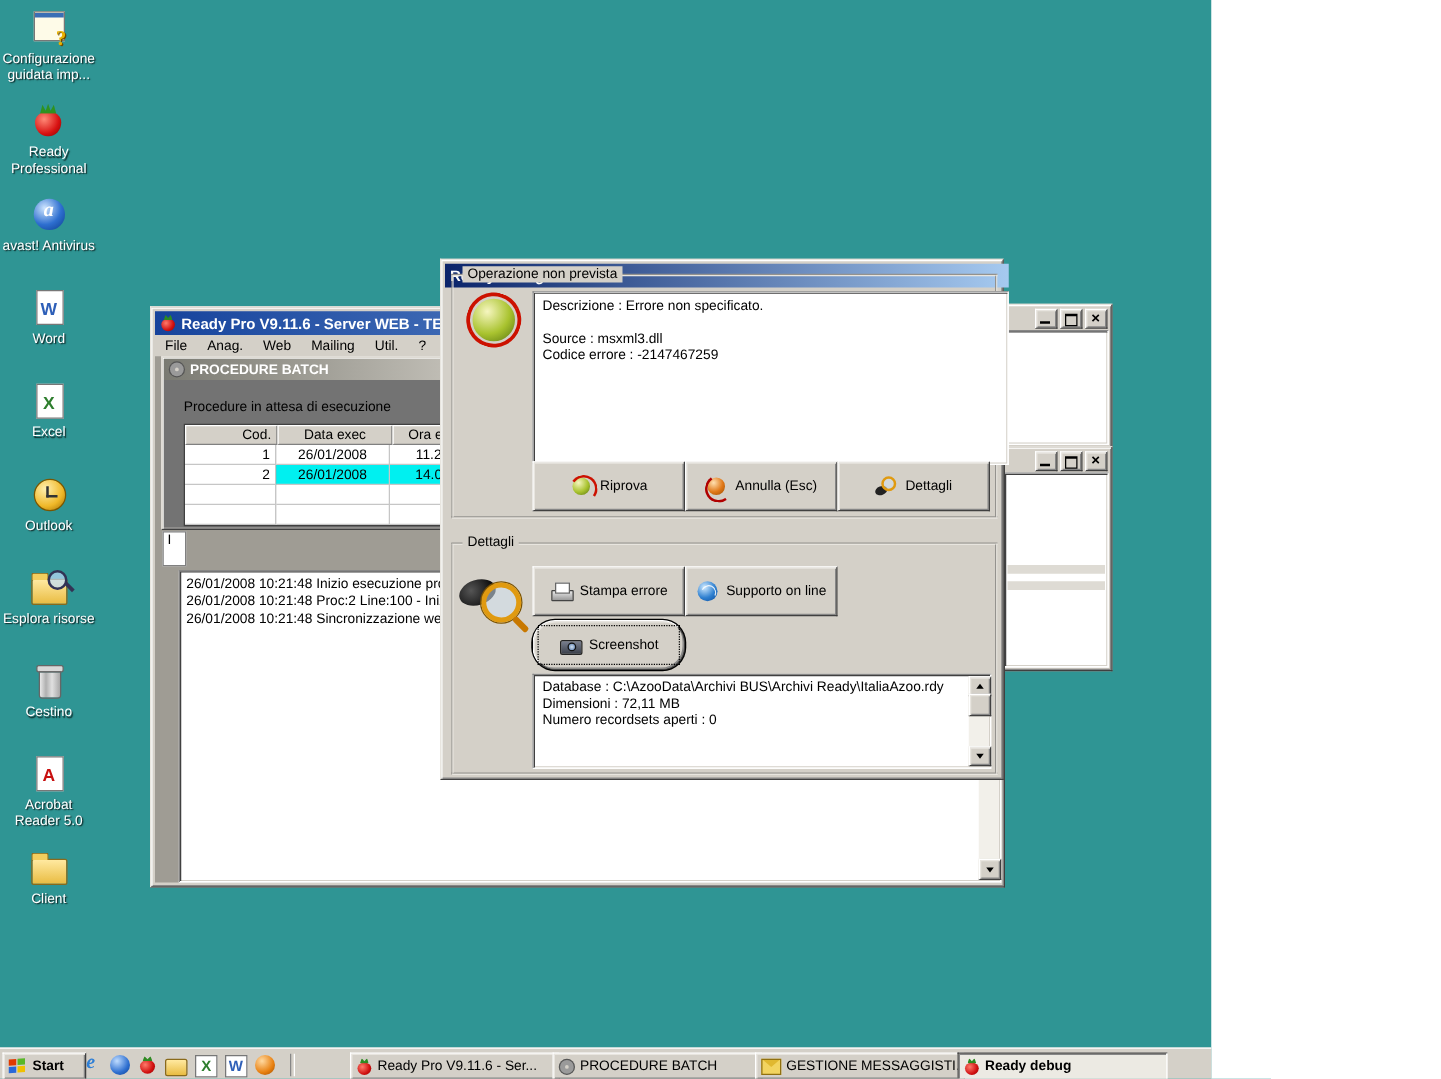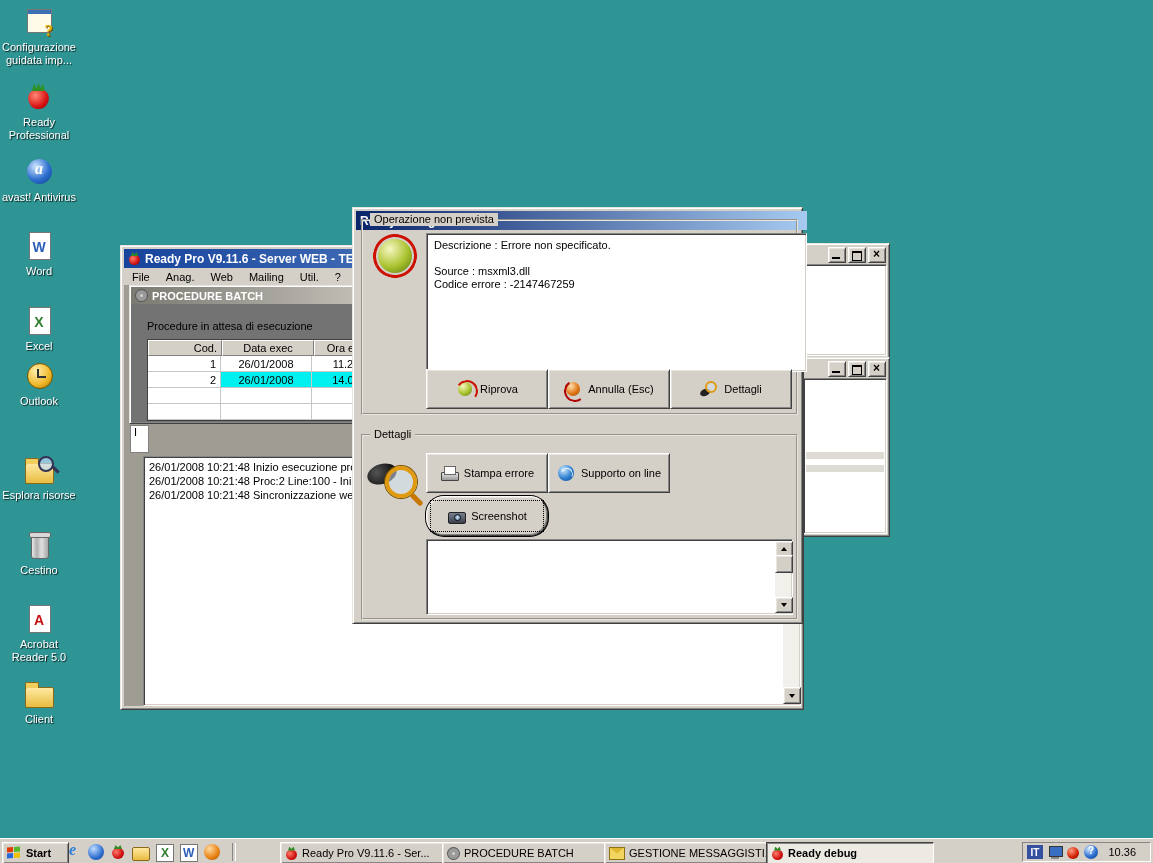--- a/index.html
+++ b/index.html
@@ -1,17 +1,17 @@
 <!DOCTYPE html>
 <html><head>
 <meta charset="utf-8">
 <style>
   html,body{margin:0;padding:0;}
   body{width:1153px;height:863px;overflow:hidden;font-family:"Liberation Sans",sans-serif;font-size:11px;color:#000;}
-  #screen{position:relative;width:1153px;height:863px;background:#2F9594;overflow:hidden;}
+  #screen{position:relative;width:969px;height:863px;background:#2F9594;overflow:hidden;}
   .abs{position:absolute;}
 
   
   .b3{background:#D4D0C8;border:1px solid;border-color:#FFFFFF #404040 #404040 #FFFFFF;box-shadow:inset 1px 1px 0 #E8E5DF,inset -1px -1px 0 #868686;}
   .b3p{background:#ECEAE3;border:1px solid;border-color:#404040 #FFFFFF #FFFFFF #404040;box-shadow:inset 1px 1px 0 #868686;}
   .frame{background:#D4D0C8;border:1px solid;border-color:#E8E5DF #404040 #404040 #E8E5DF;box-shadow:inset 1px 1px 0 #FFFFFF,inset -1px -1px 0 #868686;}
   .sunk{background:#FFFFFF;border:1px solid;border-color:#868686 #FFFFFF #FFFFFF #868686;box-shadow:inset 1px 1px 0 #404040,inset -1px -1px 0 #D4D0C8;}
   .group{border:2px groove #E8E5DF;}
   .legend{position:absolute;top:-8px;left:7px;background:#D4D0C8;padding:0 4px;line-height:13px;}
   .tb{display:flex;align-items:center;gap:4px;padding:0 4px;color:#FFF;font-weight:bold;font-size:12px;white-space:nowrap;overflow:hidden;}
@@ -142,21 +142,21 @@
     <div class="dlabel">avast! Antivirus</div>
   </div>
   <div class="dicon" style="top:230px;">
     <div class="glyph g-page g-word"></div>
     <div class="dlabel">Word</div>
   </div>
   <div class="dicon" style="top:305px;">
     <div class="glyph g-page g-excel"></div>
     <div class="dlabel">Excel</div>
   </div>
-  <div class="dicon" style="top:360px;text-align:center;">
+  <div class="dicon" style="top:380px;text-align:center;">
     <div class="glyph g-outlook"></div>
     <div class="dlabel">Outlook</div>
   </div>
   <div class="dicon" style="top:454px;">
     <div class="glyph">
         <i class="fold"></i>
         <i class="mag"></i>
       </div>
     <div class="dlabel">Esplora risorse</div>
   </div>
@@ -316,20 +316,25 @@
       </div>
       <div class="dlg-btn b3" style="left:185px;top:17px;">
         <span class="bicon bicon-globe"></span>
         <span>Supporto on line</span>
       </div>
       <div class="dlg-btn b3 focused" style="left:63px;top:60px;border-radius:18px;">
         <span class="bicon bicon-camera"></span>
         <span>Screenshot</span>
       </div>
       <div class="abs sunk" style="left:63px;top:103px;width:365px;height:74px;">
+        <div style="padding:4px 7px;line-height:13px;width:335px;">
+          <div>Database : C:\AzooData\Archivi BUS\Archivi Ready\ItaliaAzoo.rdy</div>
+          <div>Dimensioni : 72,11 MB</div>
+          <div>Numero recordsets aperti : 0</div>
+        </div>
         <div class="abs track" style="right:1px;top:1px;bottom:1px;width:16px;">
           <div class="abs b3 sbtn" style="left:0;top:0;width:16px;height:14px;">
               <span class="tri-up"></span>
             </div>
           <div class="abs b3" style="left:0;top:14px;width:16px;height:16px;"></div>
           <div class="abs b3 sbtn" style="left:0;bottom:0;width:16px;height:14px;">
               <span class="tri-down"></span>
             </div>
         </div>
       </div>

